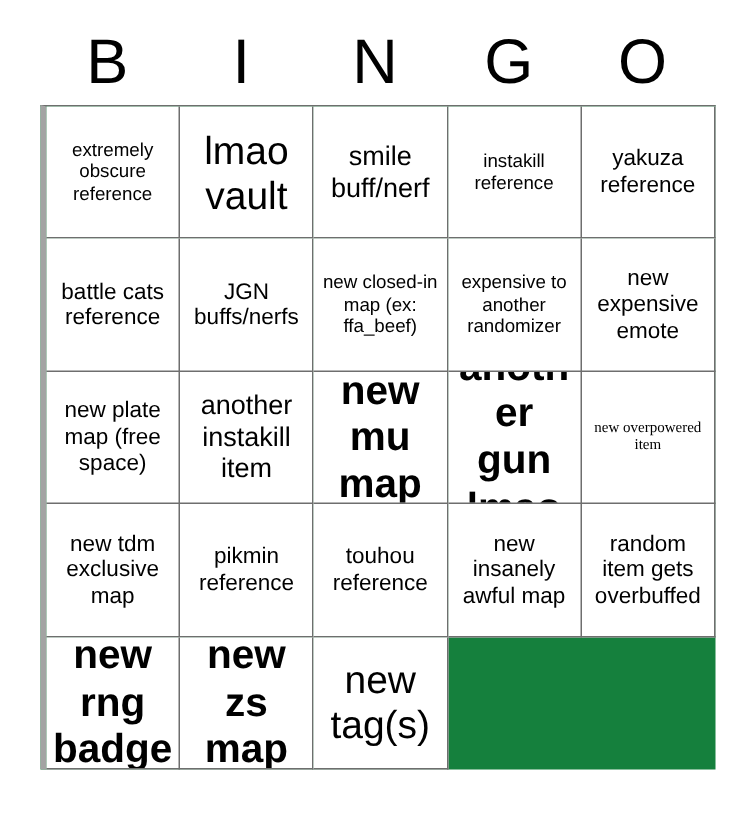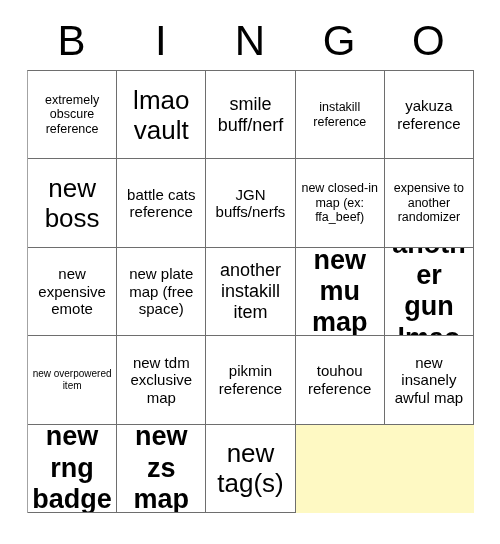--- a/index.html
+++ b/index.html
@@ -43,23 +43,23 @@
     user-select: none;
   }
 
   
   #grid {
     display: grid;
     grid-template-columns: repeat(5, 1fr);
     grid-template-rows: repeat(5, 88.4px);
     width: 446px;
     border-top: 1px solid #6e6e6e;
-    border-left: 1px solid #a3a3a3;
+    border-left: 4px solid #a3a3a3;
     box-sizing: content-box;
-    background: #fef9c3;
+    background: #15803d;
   }
   .cell {
     border-right: 1px solid #6e6e6e;
     border-bottom: 1px solid #6e6e6e;
     box-sizing: border-box;
     display: flex;
     align-items: center;
     justify-content: center;
     text-align: center;
     padding: 2px 3px;
@@ -68,21 +68,21 @@
   }
   .cell-text {
     display: block;
     width: 100%;
     line-height: 1.16;
     word-wrap: break-word;
     hyphens: none;
   }
 
   
-  .fs-xs   { font-size: 10px; }
+  .fs-xs   { font-size: 10px; font-family: Liberation Serif, serif; }
   .fs-sm   { font-size: 12.5px; }
   .fs-md   { font-size: 15px; }
   .fs-lg   { font-size: 18px; }
   .fs-xl   { font-size: 27px; font-weight: bold; }
   .fs-xxl  { font-size: 26px; }
 </style>
 </head>
 <body>
 
 <div id="card">
@@ -103,23 +103,20 @@
         <span class="cell-text fs-xxl">lmao vault</span>
       </div>
       <div class="cell">
         <span class="cell-text fs-lg">smile buff/nerf</span>
       </div>
       <div class="cell">
         <span class="cell-text fs-sm">instakill reference</span>
       </div>
       <div class="cell">
         <span class="cell-text fs-md">yakuza reference</span>
-      </div>
-      <div class="cell">
-        <span class="cell-text fs-xxl">new boss</span>
       </div>
       <div class="cell">
         <span class="cell-text fs-md">battle cats reference</span>
       </div>
       <div class="cell">
         <span class="cell-text fs-md">JGN buffs/nerfs</span>
       </div>
       <div class="cell">
         <span class="cell-text fs-sm">new closed-in map (ex: ffa_beef)</span>
       </div>
@@ -150,20 +147,23 @@
       <div class="cell">
         <span class="cell-text fs-md">pikmin reference</span>
       </div>
       <div class="cell">
         <span class="cell-text fs-md">touhou reference</span>
       </div>
       <div class="cell">
         <span class="cell-text fs-md">new insanely awful map</span>
       </div>
       <div class="cell">
+        <span class="cell-text fs-md">random item gets overbuffed</span>
+      </div>
+      <div class="cell">
         <span class="cell-text fs-xl">new rng badge</span>
       </div>
       <div class="cell">
         <span class="cell-text fs-xl">new zs map</span>
       </div>
       <div class="cell">
         <span class="cell-text fs-xxl">new tag(s)</span>
       </div>
     </div>
 

